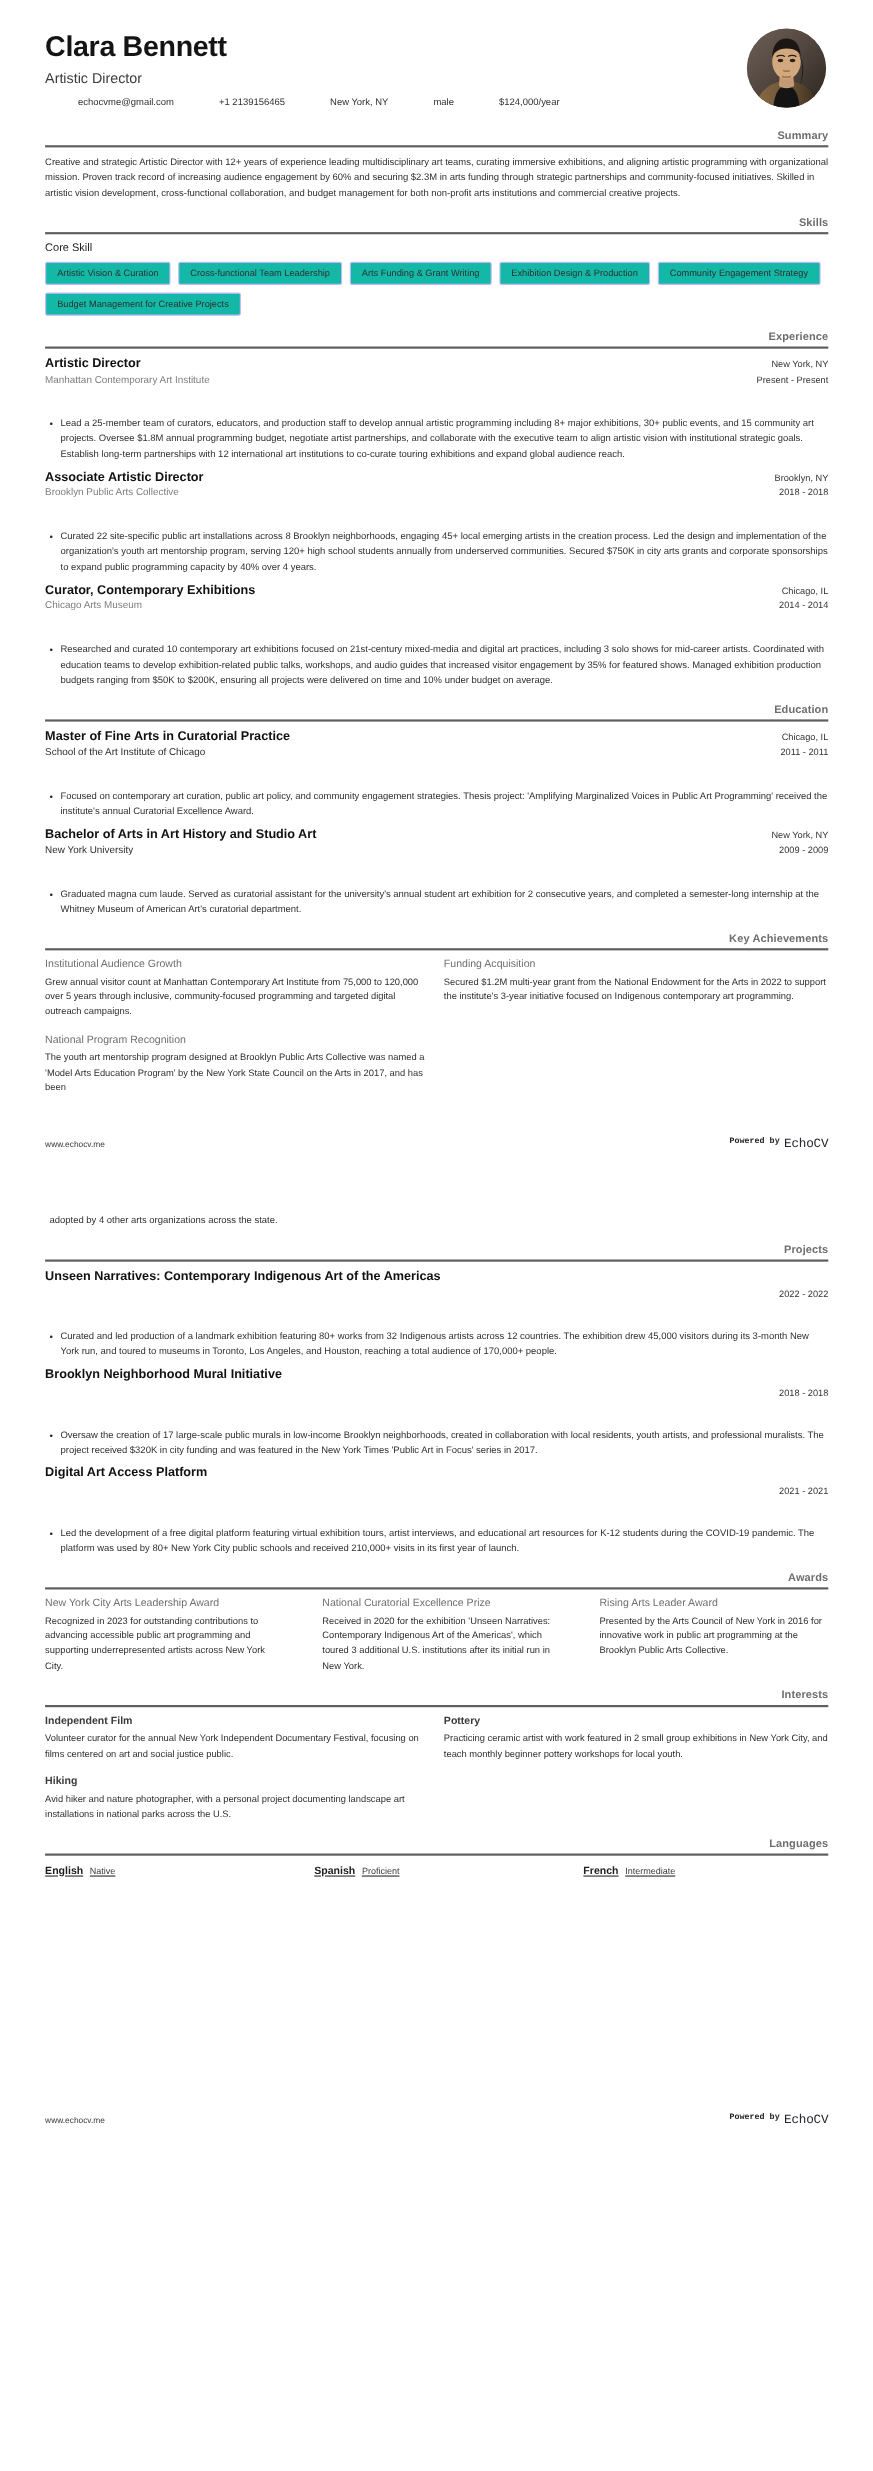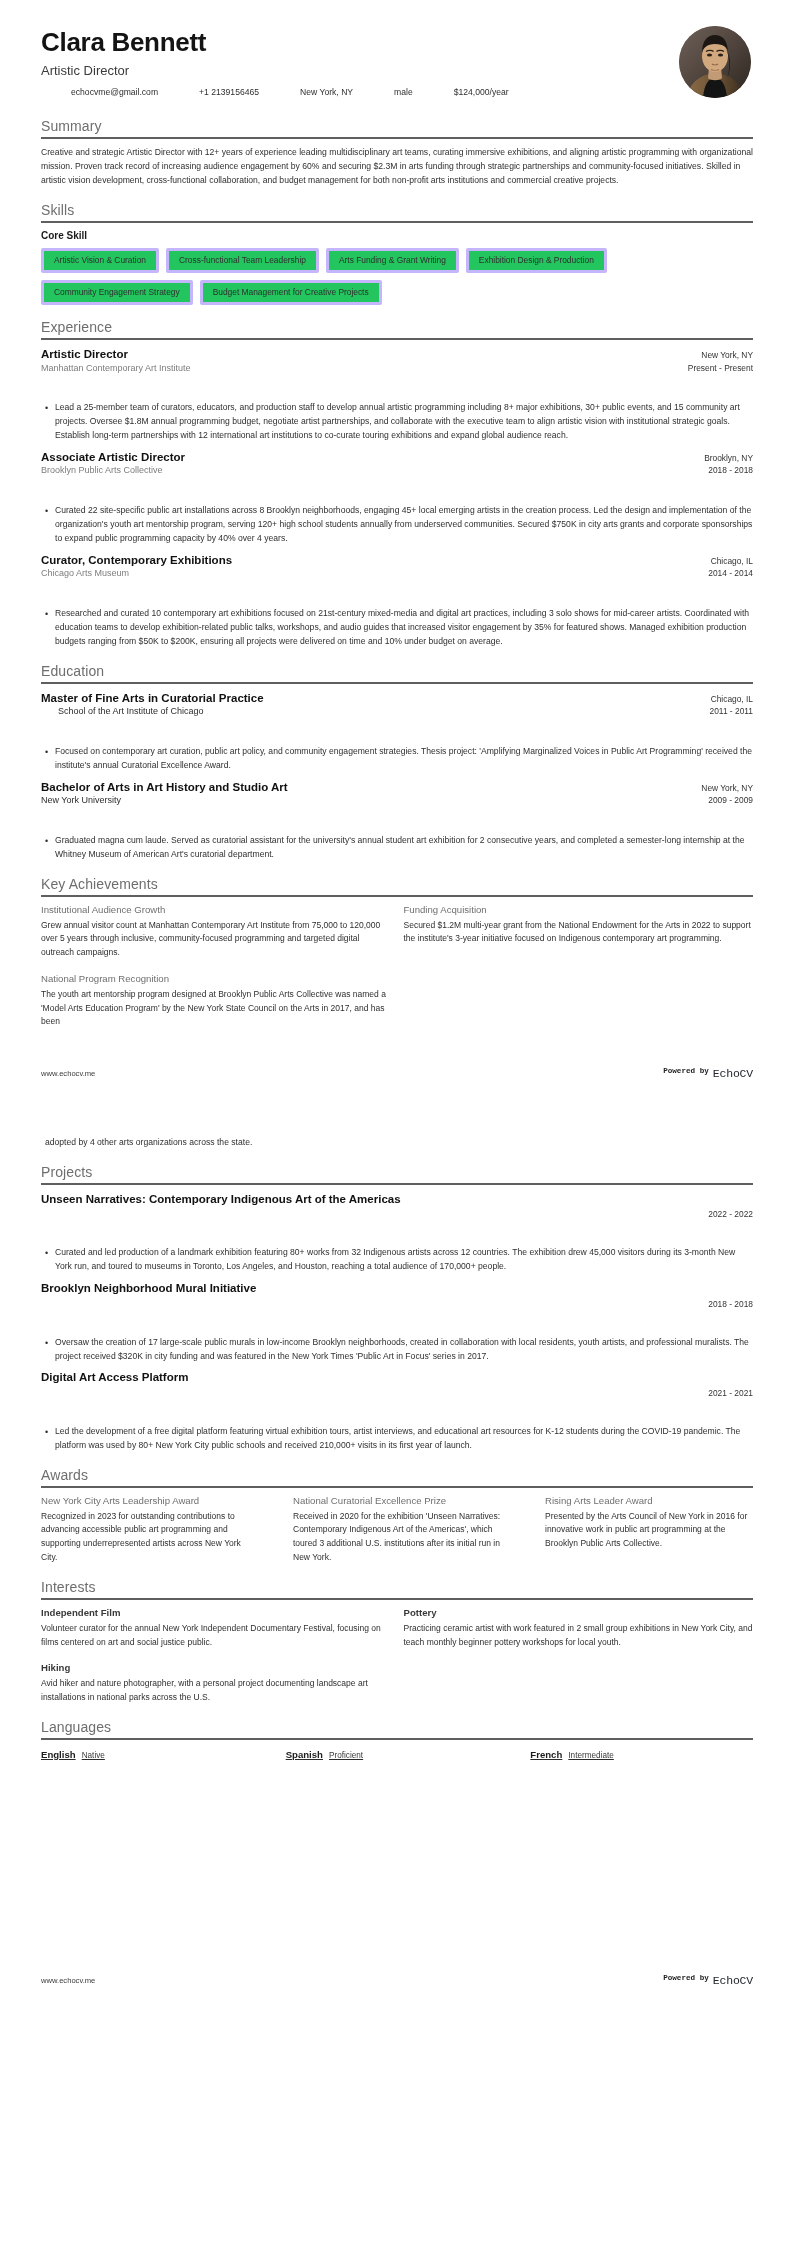--- a/index.html
+++ b/index.html
@@ -61,57 +61,58 @@
     margin-top: 2px;
     overflow: hidden;
     position: relative;
     background: #6a5c50;
   }
   .avatar svg { display: block; width: 100%; height: 100%; }
 
   
   .section { margin-top: 14px; }
   .section-head {
-    font-size: 14px;
+    font-size: 10px;
     color: #6e6e6e;
-    font-weight: 400;
+    font-weight: 700;
     padding-bottom: 3px;
     letter-spacing: 0.1px;
+    text-align: right;
   }
   .section-rule {
     height: 2px;
     background: #5f5f5f;
     width: 100%;
     margin-bottom: 7px;
   }
 
   
   .summary-text {
     font-size: 8.6px;
     line-height: 1.62;
     color: #2f2f2f;
     text-align: left;
   }
 
   
   .skill-group-title {
     font-size: 10px;
-    font-weight: bold;
+    font-weight: normal;
     color: #1a1a1a;
     margin: 2px 0 7px 0;
   }
   .chips { display: flex; flex-wrap: wrap; gap: 7px 7px; }
   .chip {
-    border: 3px solid #c4b5fd;
+    border: 1px solid #c4b5fd;
     border-radius: 2px;
     padding: 5px 10px 5px 10px;
     font-size: 8.4px;
     color: #2f2f2f;
     line-height: 1.1;
-    background: #22c55e;
+    background: #14b8a6;
     white-space: nowrap;
   }
 
   
   .entry { margin-bottom: 7px; }
   .entry:last-child { margin-bottom: 0; }
   .entry-row {
     display: flex;
     justify-content: space-between;
     align-items: baseline;
@@ -369,21 +370,21 @@
   <div class="section">
     <div class="section-head">Education</div>
     <div class="section-rule"></div>
 
     <div class="entry">
       <div class="entry-row">
         <div class="entry-title">Master of Fine Arts in Curatorial Practice</div>
         <div class="entry-right">Chicago, IL</div>
       </div>
       <div class="entry-row">
-        <div class="entry-sub" style="color:#2d2d2d;font-weight:400;margin-left:17px;">School of the Art Institute of Chicago</div>
+        <div class="entry-sub" style="color:#2d2d2d;font-weight:400;">School of the Art Institute of Chicago</div>
         <div class="entry-right">2011 - 2011</div>
       </div>
       <ul class="bullets">
         <li>Focused on contemporary art curation, public art policy, and community engagement strategies. Thesis project: 'Amplifying Marginalized Voices in Public Art Programming' received the institute's annual Curatorial Excellence Award.</li>
       </ul>
     </div>
 
     <div class="entry">
       <div class="entry-row">
         <div class="entry-title">Bachelor of Arts in Art History and Studio Art</div>

